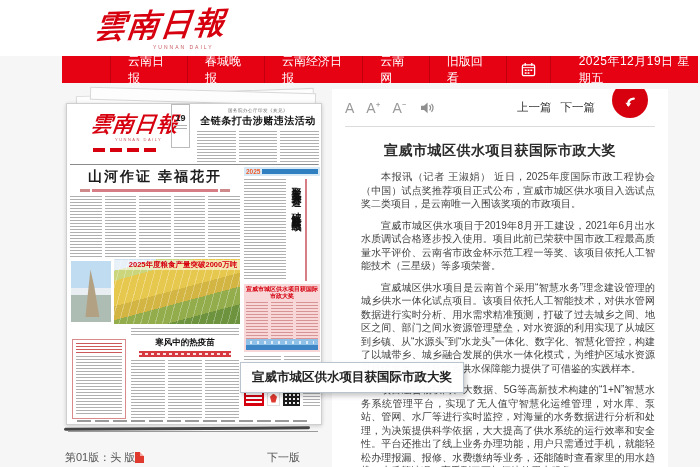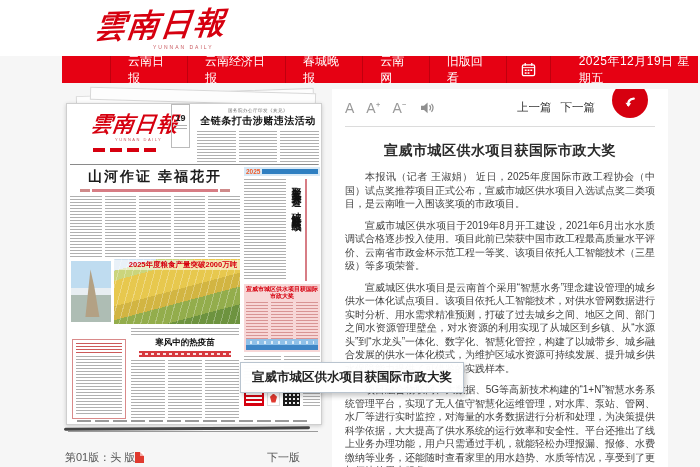--- a/index.html
+++ b/index.html
@@ -138,43 +138,43 @@
   .speaker-btn { margin-left:2px; cursor:pointer; background:none; border:none; display:flex; align-items:center; }
   .spacer { flex:1; }
   .pager { display:flex; gap:9px; font-size:11.5px; color:#333; margin-right:60px; }
   .pager a { color:#333; text-decoration:none; cursor:pointer;text-align:center; }
   .return-wrap { position:absolute; right:6px; top:0; width:38px; height:31px; overflow:hidden; }
   .return-btn { position:absolute; left:1px; top:-7px; width:36px; height:36px; border-radius:50%;
                 background:#d6000f; border:none; cursor:pointer; display:flex; align-items:flex-end;
                 justify-content:center; padding-bottom:7px; }
   .a-title { margin-top:15px; font-size:14px; font-weight:bold; color:#2b2b2b; text-align:center; letter-spacing:.5px; }
   .a-body { margin-top:10px; }
-  .a-body p { font-size:10px; line-height:13.5px; color:#3f3f3f; text-align:justify; text-indent:2em; margin-bottom:8px; }
+  .a-body p { font-size:10px; line-height:13.5px; color:#3f3f3f; text-align:justify; text-indent:2em; margin-bottom:8px;margin-left:16px; }
 
   
   .tooltip { position:absolute; left:240px; top:362px; width:224px; z-index:50;
              background:rgba(255,255,255,.97); border:1px solid #b9c4cf; box-shadow:2px 3px 5px rgba(0,0,0,.22);
              font-size:12.5px; font-weight:bold; color:#222; text-align:center; padding:6px 3px; }
 </style>
 </head>
 <body>
 
 <div class="page">
 
   <header class="top">
     <div class="logo">
       <div class="logo-main">雲南日報</div>
       <div class="logo-sub">YUNNAN DAILY</div>
     </div>
   </header>
 
   <nav class="navbar">
     <a class="nav-item">云南日报</a>
+    <a class="nav-item">春城晚报</a>
     <a class="nav-item">云南经济日报</a>
-    <a class="nav-item">春城晚报</a>
     <a class="nav-item">云南网</a>
     <a class="nav-item">旧版回看</a>
     <span class="nav-cal">
       <svg width="15" height="15" viewBox="0 0 16 16">
         <rect x="1.5" y="3" width="13" height="11.5" rx="1.5" fill="none" stroke="#fff" stroke-width="1.4"></rect>
         <line x1="4.5" y1="1" x2="4.5" y2="4" stroke="#fff" stroke-width="1.4"></line>
         <line x1="11.5" y1="1" x2="11.5" y2="4" stroke="#fff" stroke-width="1.4"></line>
         <line x1="1.5" y1="6" x2="14.5" y2="6" stroke="#fff" stroke-width="1"></line>
         <rect x="4" y="8" width="2" height="1.6" fill="#fff"></rect>
           <rect x="7" y="8" width="2" height="1.6" fill="#fff"></rect>

